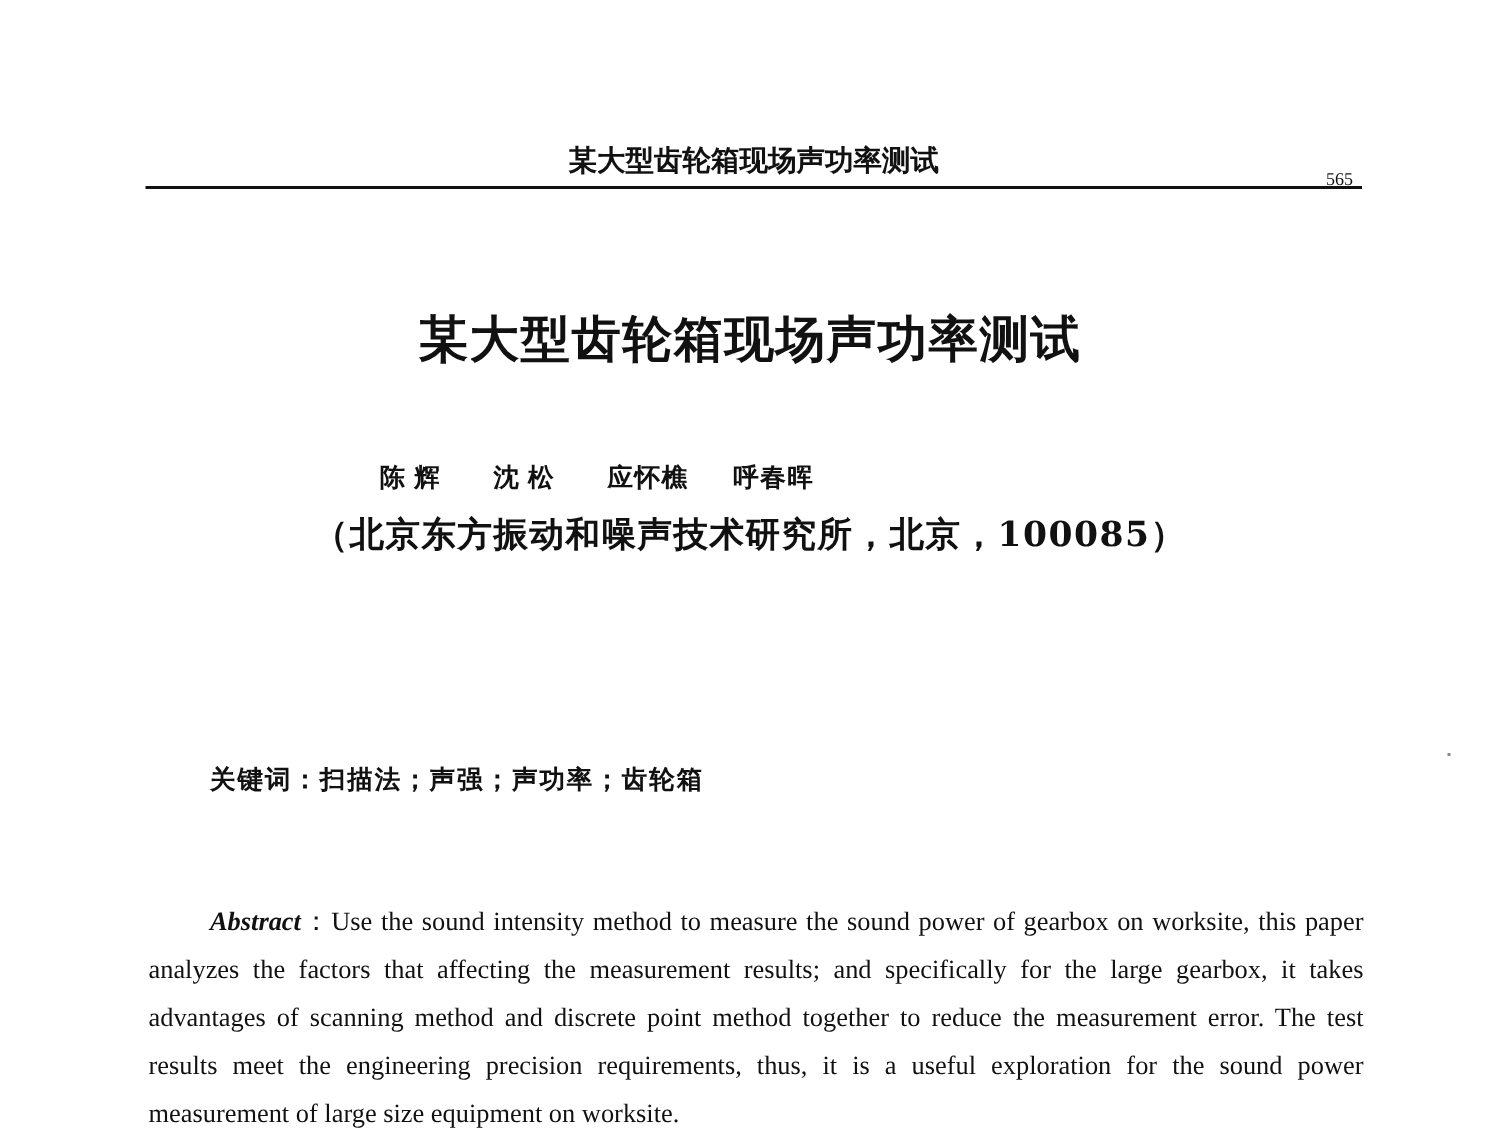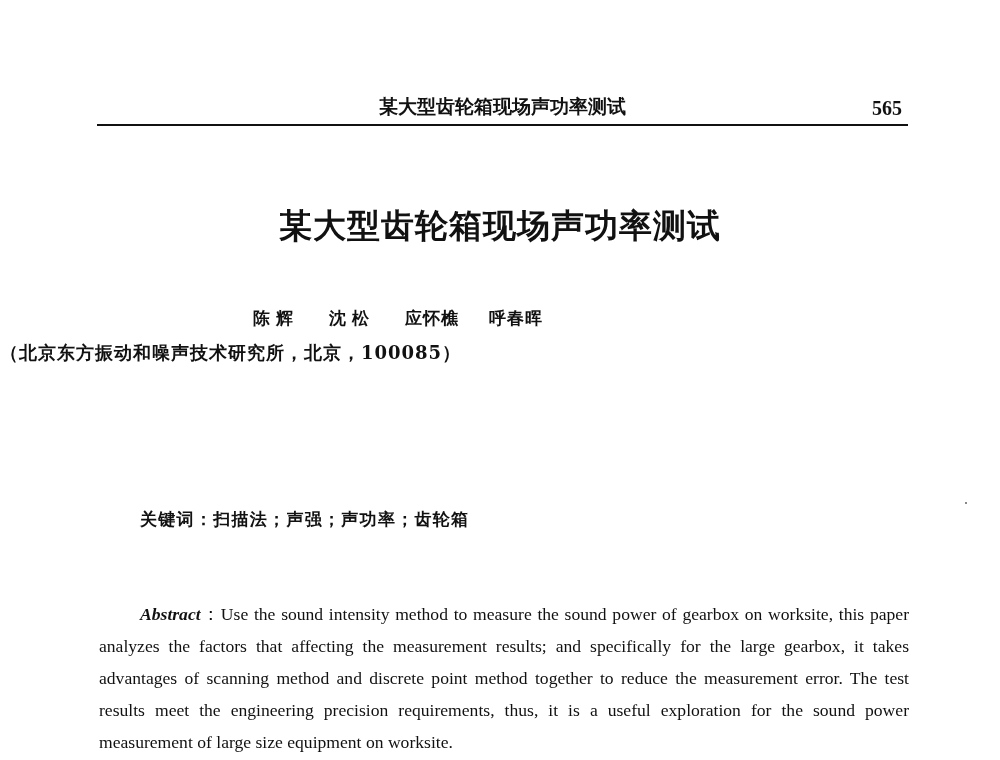--- a/index.html
+++ b/index.html
@@ -35,24 +35,24 @@
     top: 6px;
     text-align: center;
     font-family: "DejaVu Sans", "Liberation Sans", sans-serif;
     font-size: 19px;
     font-weight: bold;
     letter-spacing: 0px;
   }
   .page-number {
     position: absolute;
     right: 6px;
-    top: 9px;
+    top: 24px;
     font-family: "Liberation Serif", "DejaVu Serif", serif;
-    font-size: 20px;
-    font-weight: bold;
+    font-size: 12px;
+    font-weight: normal;
   }
   .paper-title {
     position: absolute;
     left: 0;
     width: 1000px;
     top: 204px;
     text-align: center;
     font-family: "DejaVu Serif", "Liberation Serif", serif;
     font-size: 33px;
     font-weight: bold;
@@ -74,21 +74,22 @@
     letter-spacing: 6px;
   }
   .authors span.author.wide {
     letter-spacing: 1px;
   }
   .affiliation {
     position: absolute;
     left: 0;
     width: 1000px;
     top: 341px;
-    font-size: 18px;
+    text-align: center;
+    font-size: 23px;
     font-weight: bold;
     letter-spacing: 1px;
   }
   .cn-abstract {
     position: absolute;
     left: 99px;
     width: 810px;
     top: 414px;
     font-size: 17px;
     font-weight: bold;

